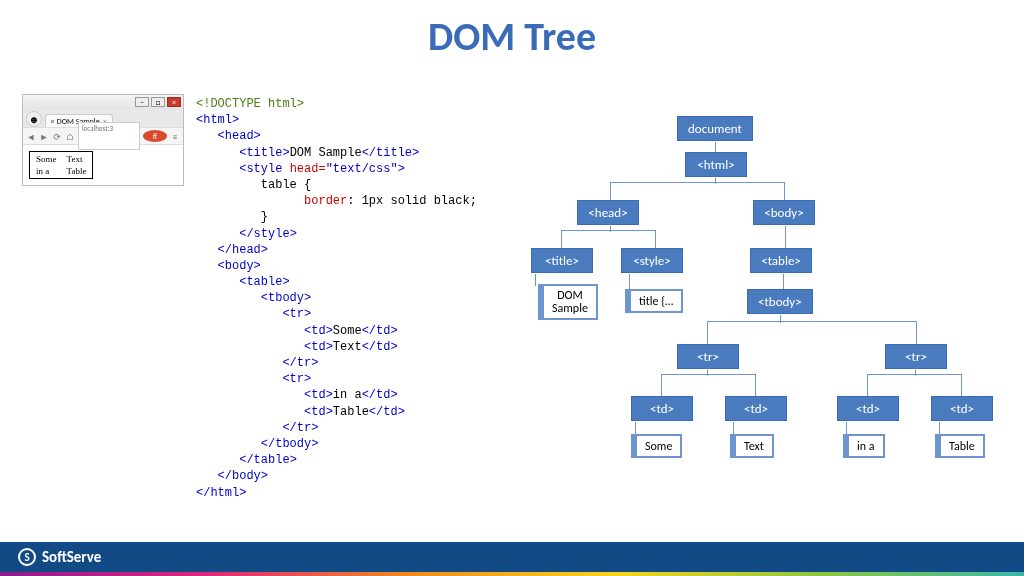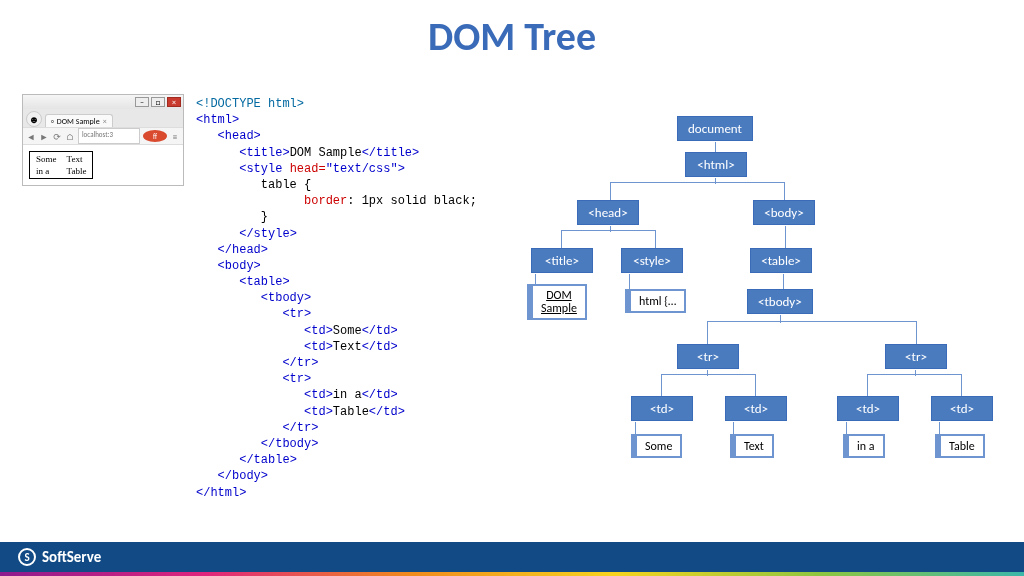--- a/index.html
+++ b/index.html
@@ -87,21 +87,21 @@
   padding: 0 3px;
   gap: 3px;
   font-size: 9px;
   color: #777;
 }
 .nav-icon { width: 10px; text-align: center; }
 .url-box {
   flex: 1;
   background: #fff;
   border: 1px solid #ccc;
-  height: 16px;
+  height: 28px;
   font-size: 7px;
   padding: 0 3px;
   line-height: 12px;
 }
 .ff-icon {
   width: 24px; height: 12px; border-radius: 50%;
   background: #d94a2e; color:#fff; font-size:7px;
   display:flex;align-items:center;justify-content:center;
 }
 .browser-content {
@@ -117,21 +117,21 @@
 
 .code-block {
   position: absolute;
   left: 196px;
   top: 96px;
   font-family: Consolas, 'Courier New', monospace;
   font-size: 12px;
   line-height: 1.35;
   white-space: pre;
 }
-.c-brown { color: #0369a1; text-align: center; }
+.c-brown { color: #4d7c0f; text-align: center; }
 .c-tag { color: #0000cc; }
 .c-text { color: #000; }
 .c-attr { color: #c00; }
 .c-str { color: #0000cc; }
 
 .tree {
   position: absolute;
   left: 525px;
   top: 116px;
   width: 486px;
@@ -265,23 +265,23 @@
   <div class="node" style="left:152px;top:0px;">document</div>
   <div class="node" style="left:160px;top:36px;">&lt;html&gt;</div>
 
   <div class="node" style="left:52px;top:84px;">&lt;head&gt;</div>
   <div class="node" style="left:228px;top:84px;">&lt;body&gt;</div>
 
   <div class="node" style="left:6px;top:132px;">&lt;title&gt;</div>
   <div class="node" style="left:96px;top:132px;">&lt;style&gt;</div>
   <div class="node" style="left:225px;top:132px;">&lt;table&gt;</div>
 
-  <div class="leaf" style="left:2px;top:168px;line-height:1.1;white-space:pre;text-decoration:underline;">DOM
+  <div class="leaf" style="left:13px;top:168px;line-height:1.1;white-space:pre;">DOM
 Sample</div>
-  <div class="leaf" style="left:100px;top:173px;">html {…</div>
+  <div class="leaf" style="left:100px;top:173px;">title {…</div>
   <div class="node" style="left:222px;top:173px;">&lt;tbody&gt;</div>
 
   <div class="node" style="left:152px;top:228px;">&lt;tr&gt;</div>
   <div class="node" style="left:360px;top:228px;">&lt;tr&gt;</div>
 
   <div class="node" style="left:106px;top:280px;">&lt;td&gt;</div>
   <div class="node" style="left:200px;top:280px;">&lt;td&gt;</div>
   <div class="node" style="left:312px;top:280px;">&lt;td&gt;</div>
   <div class="node" style="left:406px;top:280px;">&lt;td&gt;</div>
 

